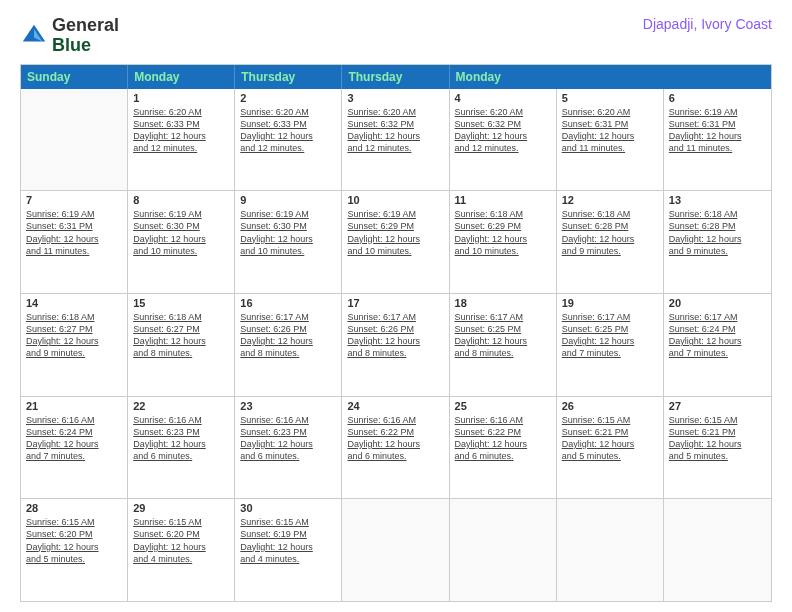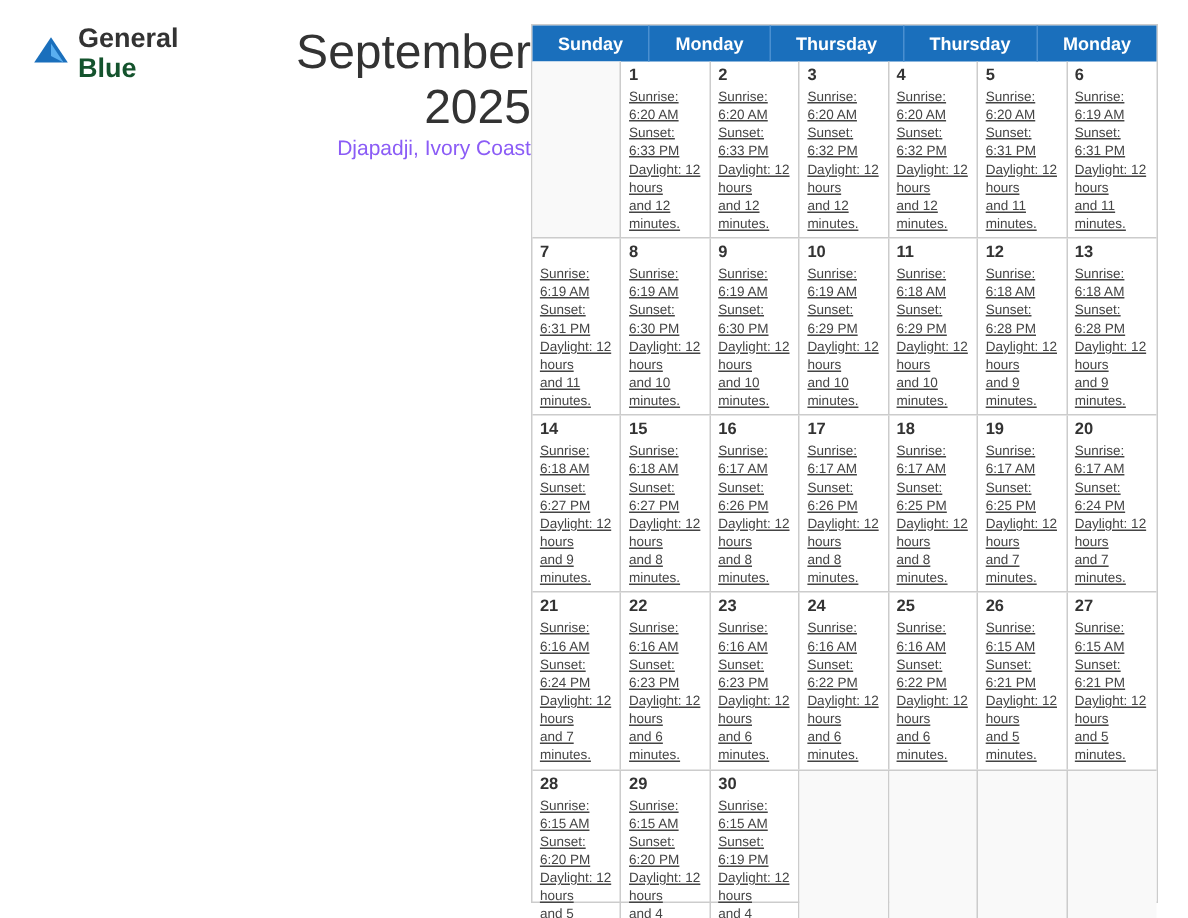--- a/index.html
+++ b/index.html
@@ -8,21 +8,21 @@
       background: #fff;
       width: 792px;
       height: 612px;
       overflow: hidden;
     }
     .page {
       width: 792px;
       height: 612px;
       padding: 16px 20px 10px 20px;
       display: flex;
-      flex-direction: row;
+      flex-direction: column;
     }
     .header {
       display: flex;
       align-items: flex-start;
       justify-content: space-between;
       margin-bottom: 8px;
     }
     .logo {
       display: flex;
       align-items: center;
@@ -64,24 +64,24 @@
       display: flex;
       flex-direction: column;
       border: 1px solid #ccc;
     }
     .cal-header {
       display: grid;
       grid-template-columns: repeat(7, 1fr);
       background: #1a6fbc;
     }
     .cal-header-cell {
-      color: #ffffff;
+      color: #86efac;
       font-size: 12px;
       font-weight: bold;
-      padding: 5px 17px;
+      padding: 5px 6px;
       text-align: left;
       border-right: 1px solid #4a8fd0;
     }
     .cal-header-cell:last-child { border-right: none; }
     .cal-body {
       flex: 1;
       display: flex;
       flex-direction: column;
     }
     .cal-week {
@@ -122,21 +122,20 @@
       <svg class="logo-icon" viewBox="0 0 40 40">
         <polygon points="20,4 36,28 4,28" fill="#1a6fbc"></polygon>
         <polygon points="20,10 32,28 20,22" fill="#5aaff0"></polygon>
       </svg>
       <div class="logo-text">
         <span class="logo-general">General</span>
         <span class="logo-blue">Blue</span>
       </div>
     </div>
     <div class="title-block">
-      <div class="month-title">September 2025</div>
       <div class="location">Djapadji, Ivory Coast</div>
     </div>
   </div>
 
   <div class="calendar">
     <div class="cal-header">
     <div class="cal-header-cell">Sunday</div>
         <div class="cal-header-cell">Monday</div>
         <div class="cal-header-cell">Thursday</div>
         <div class="cal-header-cell">Thursday</div>

